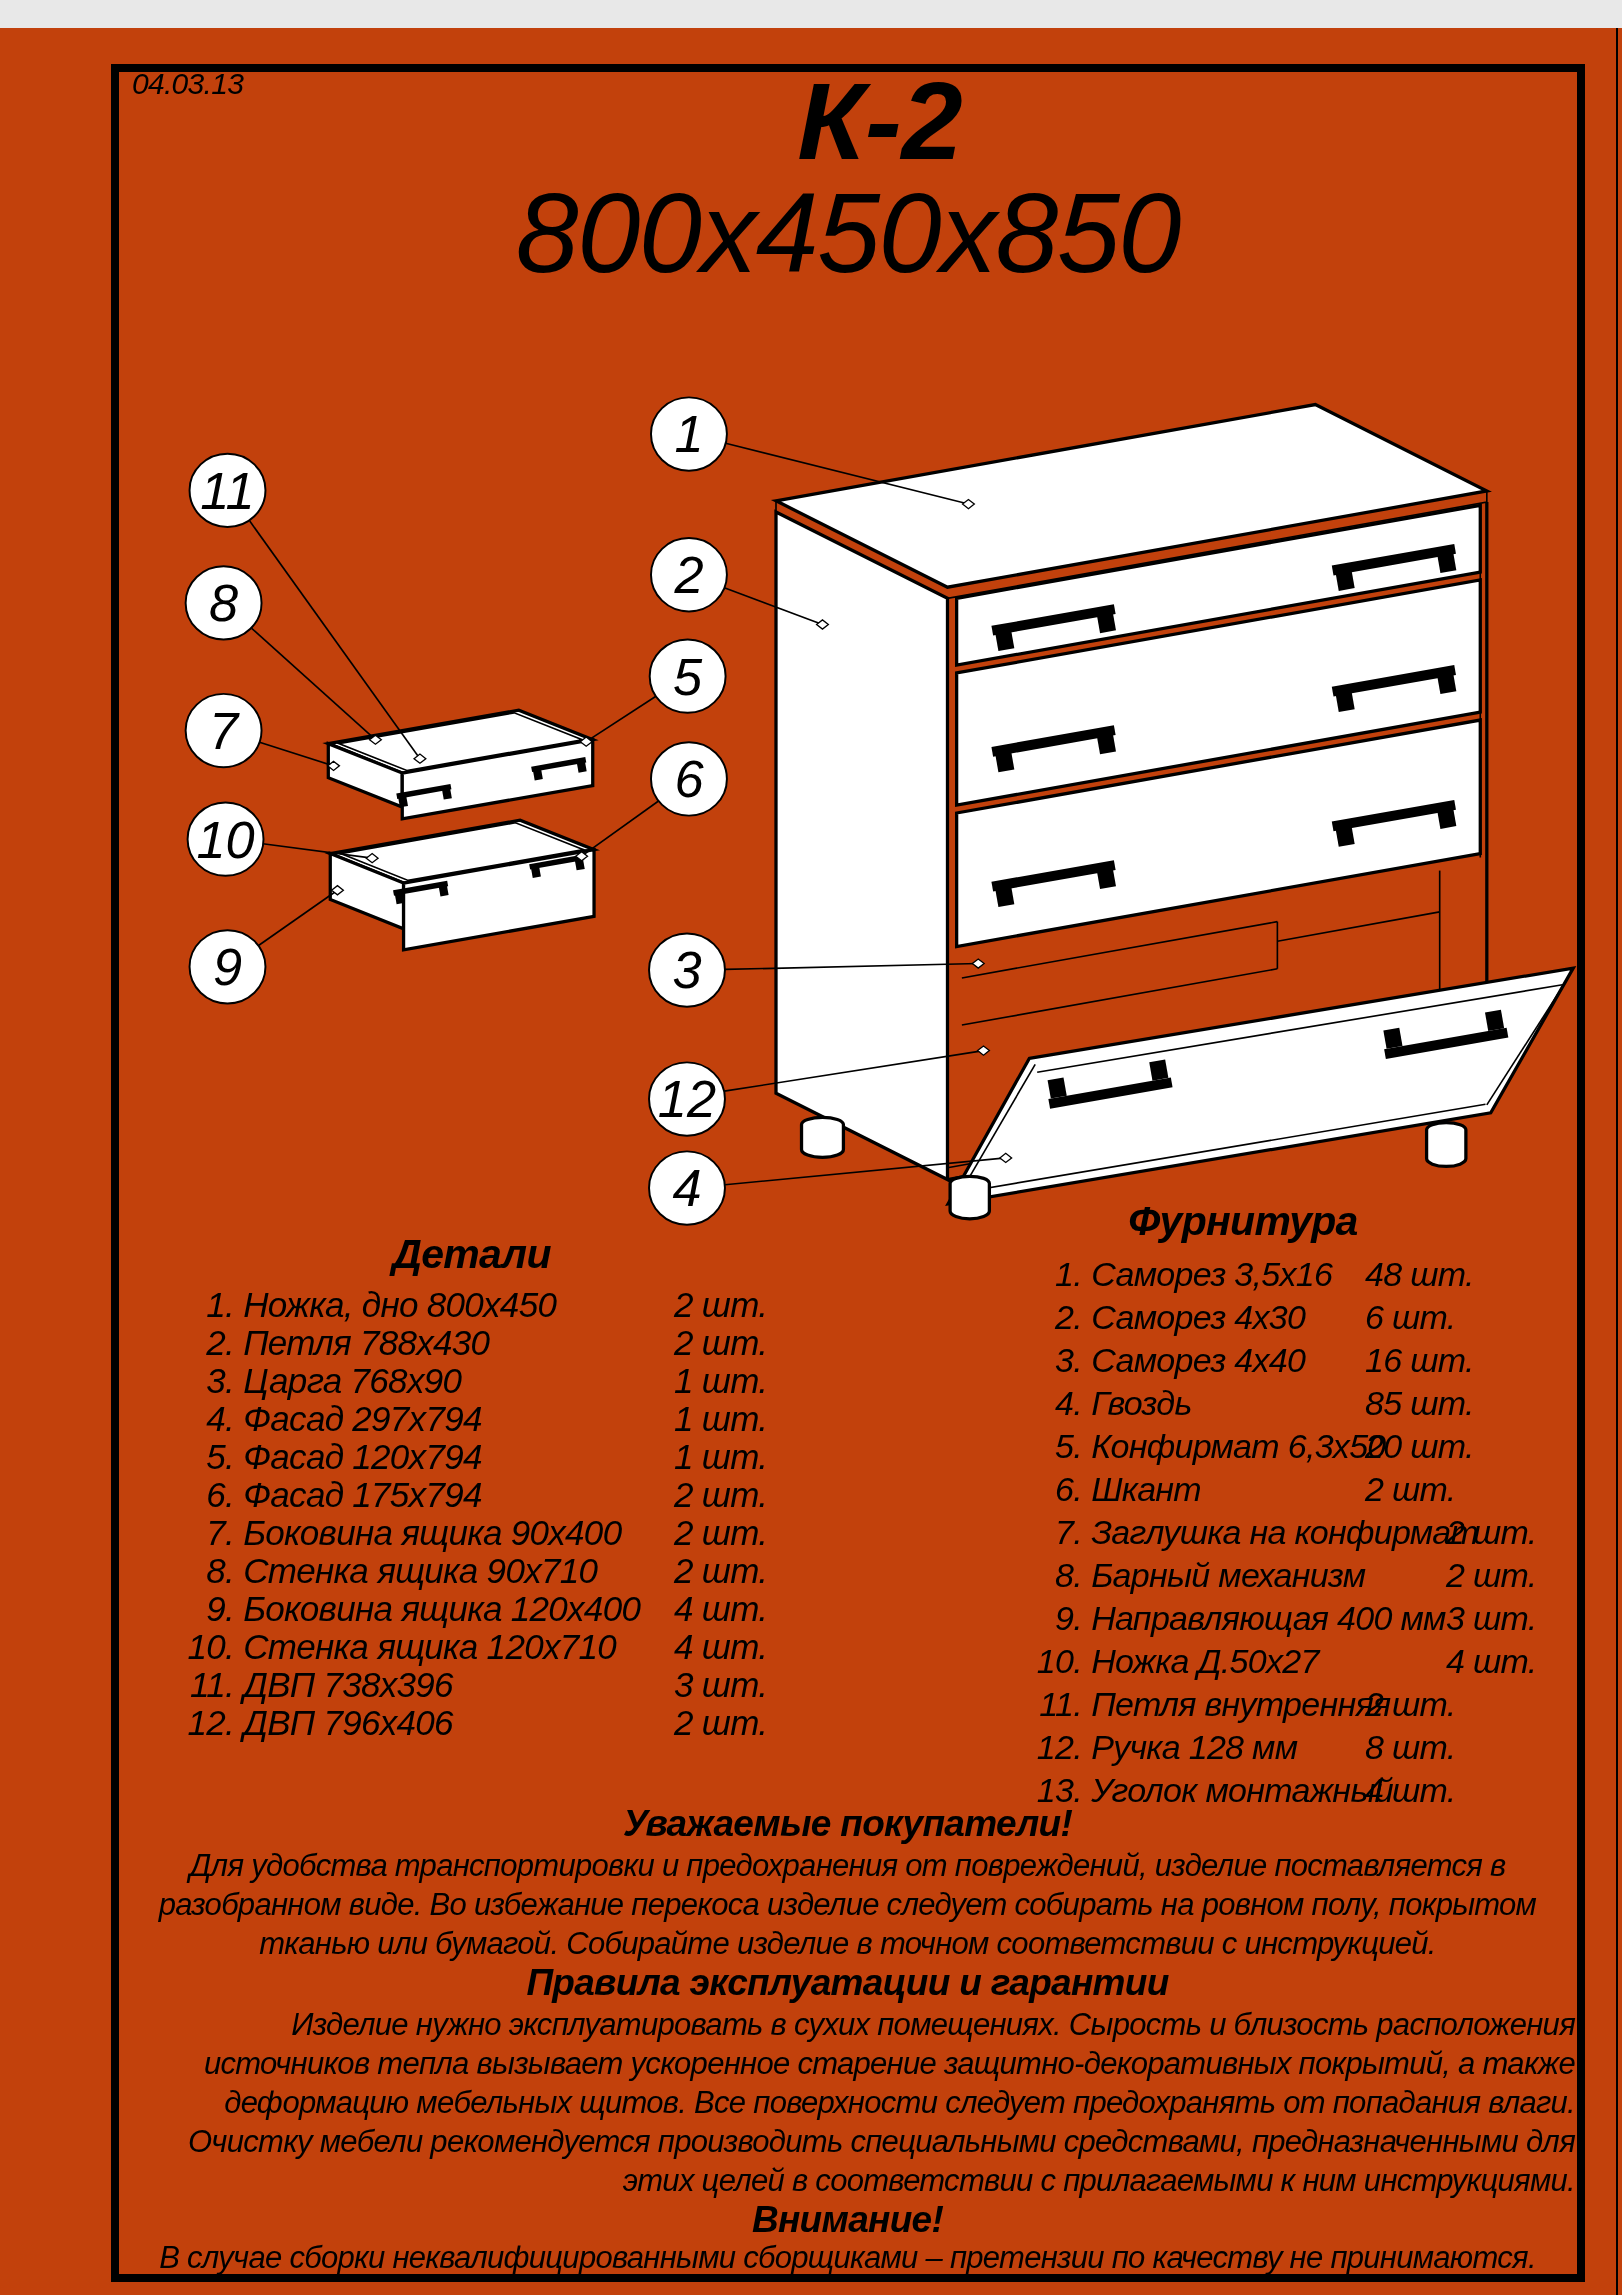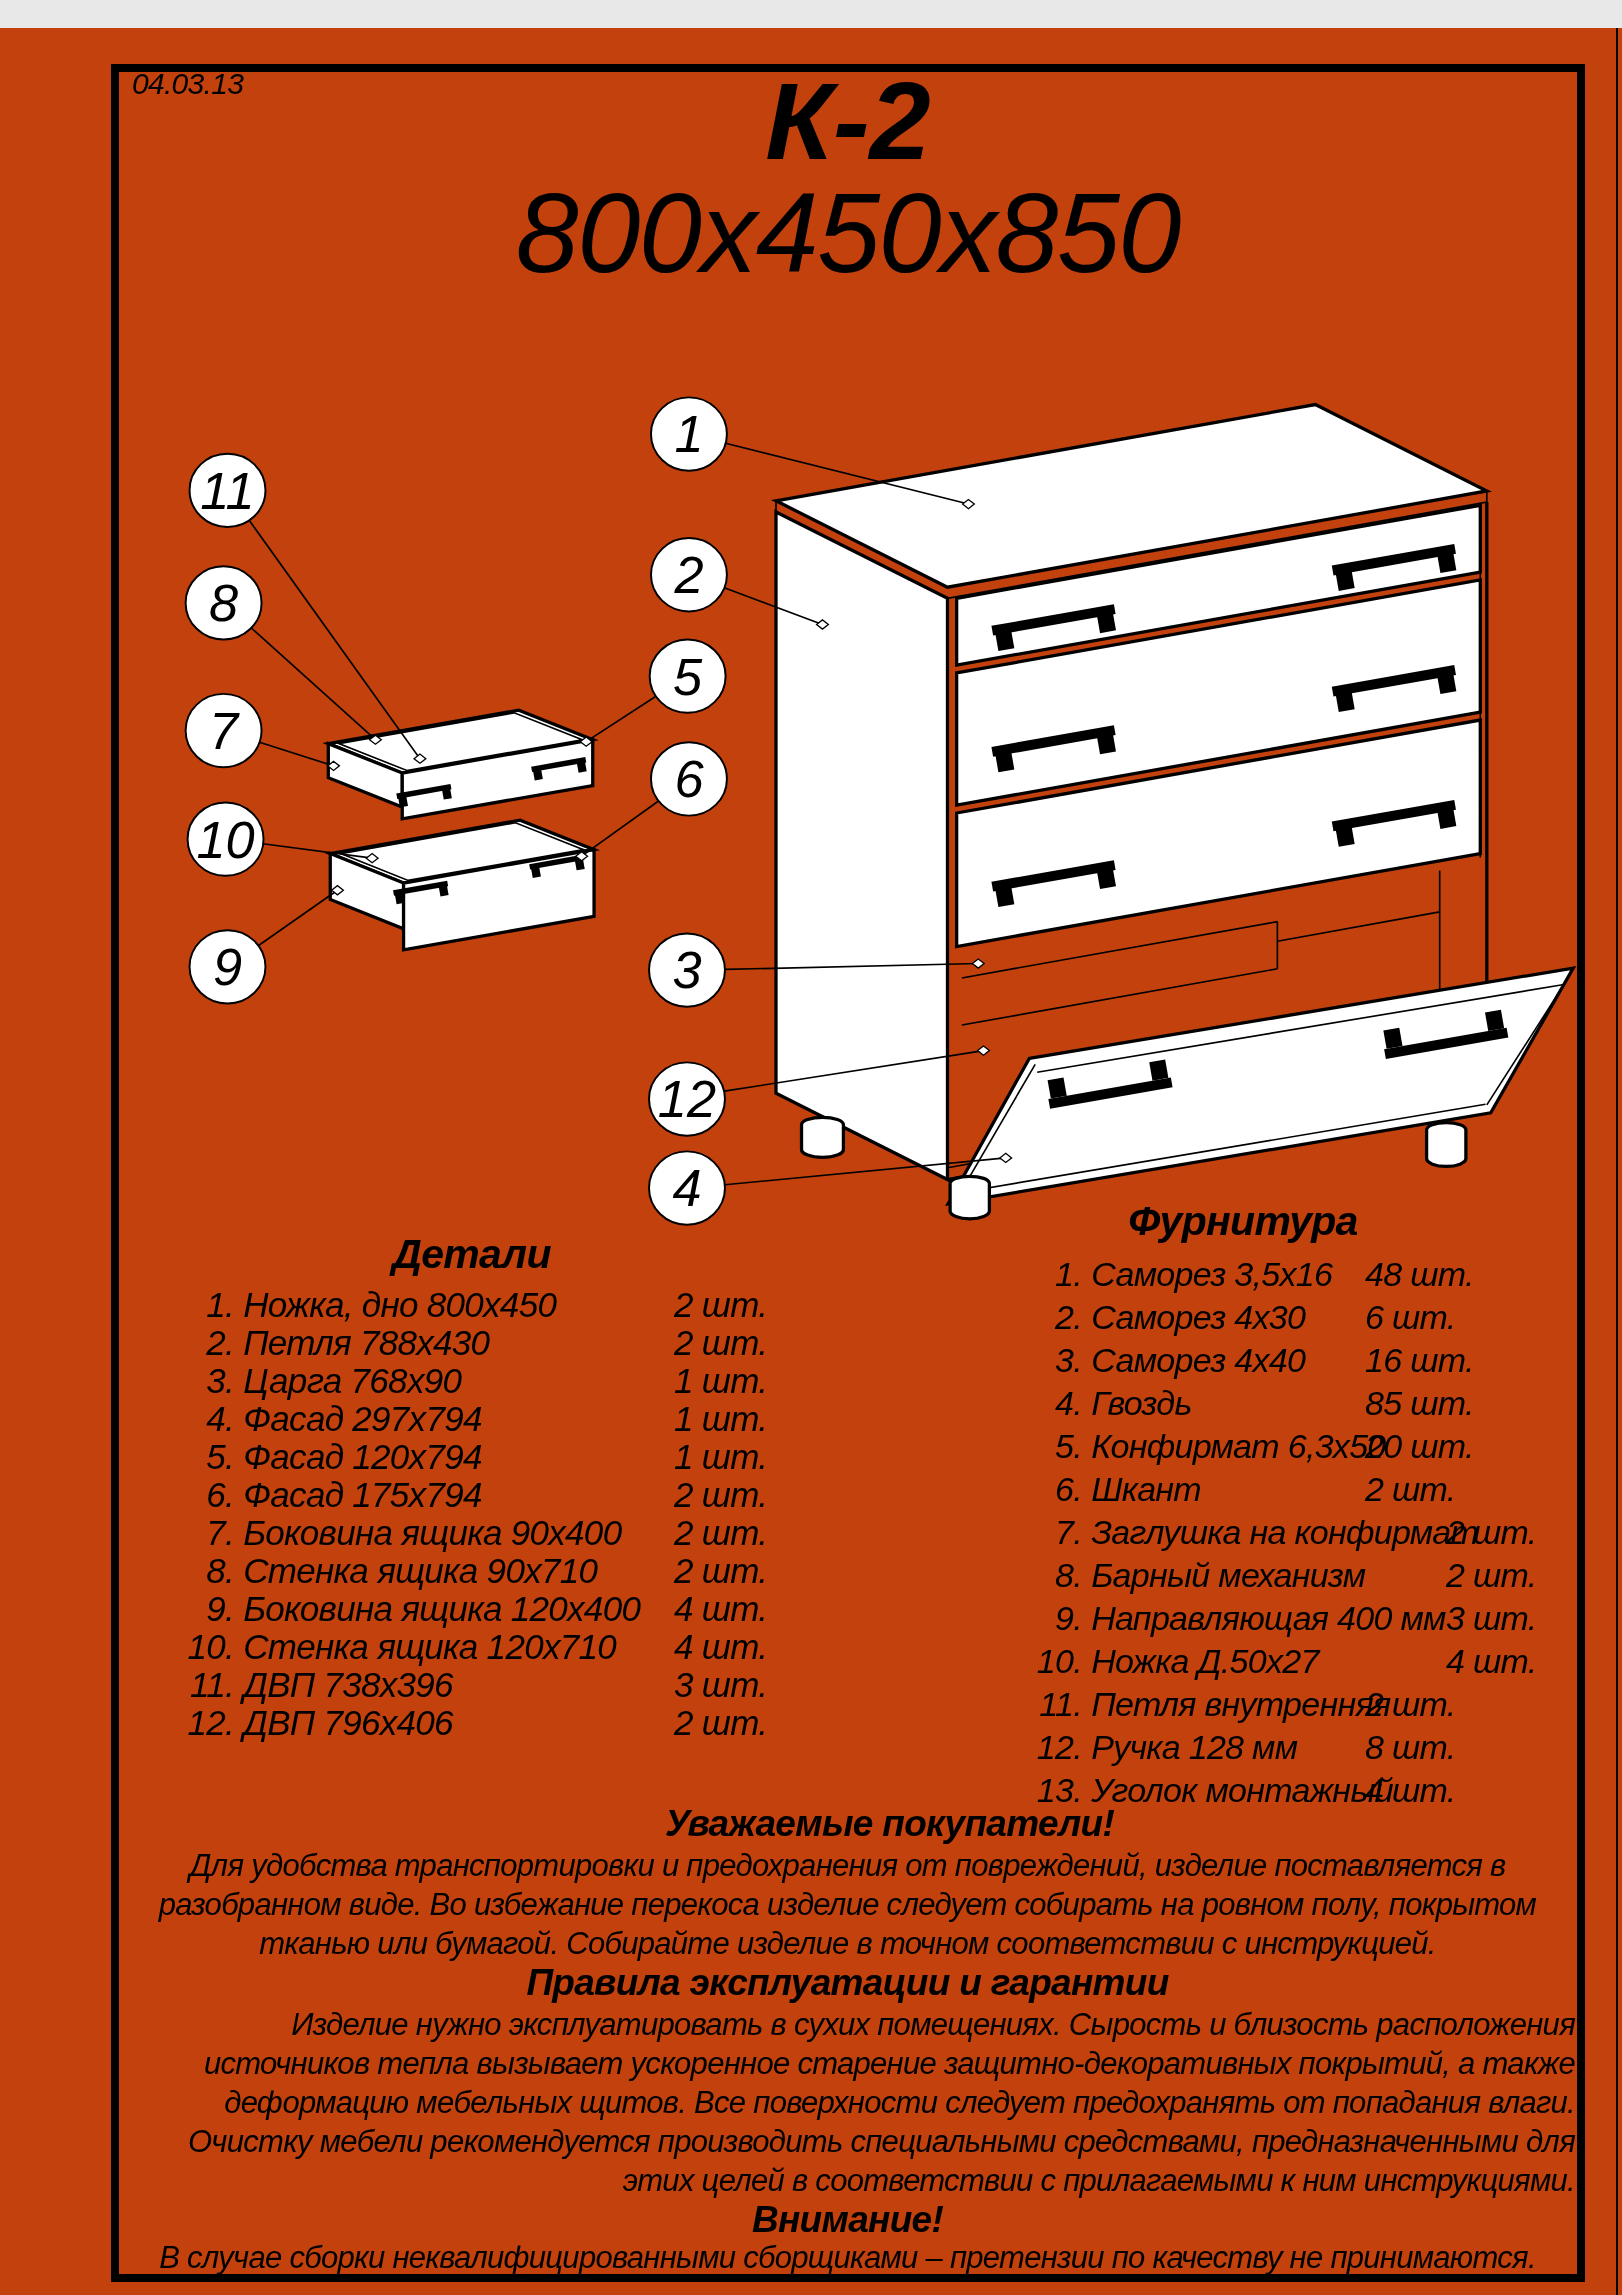--- a/index.html
+++ b/index.html
@@ -4,41 +4,41 @@
 <style>
   html,body{margin:0;padding:0;background:#e8e8e8;}
   .page{position:relative;width:1623px;height:2295px;background:#c2410c;overflow:hidden;
         font-family:"Liberation Sans",sans-serif;font-style:italic;color:#000;margin-top:28px;}
   .frame{position:absolute;left:111px;top:36px;width:1474px;height:2218px;
          border:8.5px solid #000;box-sizing:border-box;}
   .scan-right{position:absolute;left:1616px;top:0;width:2px;height:2295px;background:#000;}
   .scan-bottom{position:absolute;left:0;top:2286px;width:1623px;height:9.8px;background:#000;}
   .date{position:absolute;left:132px;top:39px;font-size:30px;letter-spacing:-0.7px;}
   .title{position:absolute;left:111px;top:29px;width:1474px;text-align:center;
-         font-size:110px;font-weight:bold;}
+         font-size:110px;font-weight:bold;padding-left:32px;}
   .subtitle{position:absolute;left:111px;top:140px;width:1474px;text-align:center;
          font-size:113px;letter-spacing:-1.3px;}
   svg.diagram{position:absolute;left:111px;top:281px;}
   .sec-head{position:absolute;font-size:41px;font-weight:bold;text-align:center;letter-spacing:-0.7px;}
   .ph{left:190px;top:1203px;width:563px;}
   .hh{left:1027px;top:1170px;width:432px;}
   .list{position:absolute;font-size:35px;letter-spacing:-0.7px;}
   .parts-list{left:183px;top:1258px;width:602px;}
   .hw-list{left:1031px;top:1225px;width:550px;font-size:34px;}
   .row{position:relative;display:flex;align-items:center;height:38px;}
   .hw-list .row{height:43px;}
   .num{display:inline-block;width:51px;text-align:right;flex:0 0 auto;}
   .nm{margin-left:9.2px;white-space:nowrap;}
   .qty{position:absolute;left:491px;white-space:nowrap;}
   .hw-list .qty{left:334px;}
   .hw-list .row.far .qty{left:415px;}
   .note{position:absolute;left:120px;width:1455px;text-align:center;letter-spacing:-0.7px;}
   .nh{font-size:37px;font-weight:bold;}
   .np{font-size:31px;line-height:39px;}
-  .n-h1{top:1775px;padding-left:42px;} .n-p1{top:1818px;} .n-h2{top:1934px;} .n-p2{top:1977px;text-align:right;}
+  .n-h1{top:1775px;} .n-p1{top:1818px;} .n-h2{top:1934px;} .n-p2{top:1977px;text-align:right;}
   .n-h3{top:2171px;} .n-p3{top:2210px;font-size:31px;}
   .ln{stroke:#000;stroke-width:2.5;fill:none;}
   .bold{stroke:#000;stroke-width:5;fill:#fff;}
   .boldln{stroke:#000;stroke-width:5;fill:none;}
   .callout{stroke:#000;stroke-width:3;fill:#fff;}
   .cnum{font-family:"Liberation Sans",sans-serif;font-style:italic;font-size:80px;fill:#000;
         text-anchor:middle;stroke:none;}
   .dia{stroke:#000;stroke-width:2;fill:#fff;}
   .handle{fill:#000;stroke:none;}
 </style>

